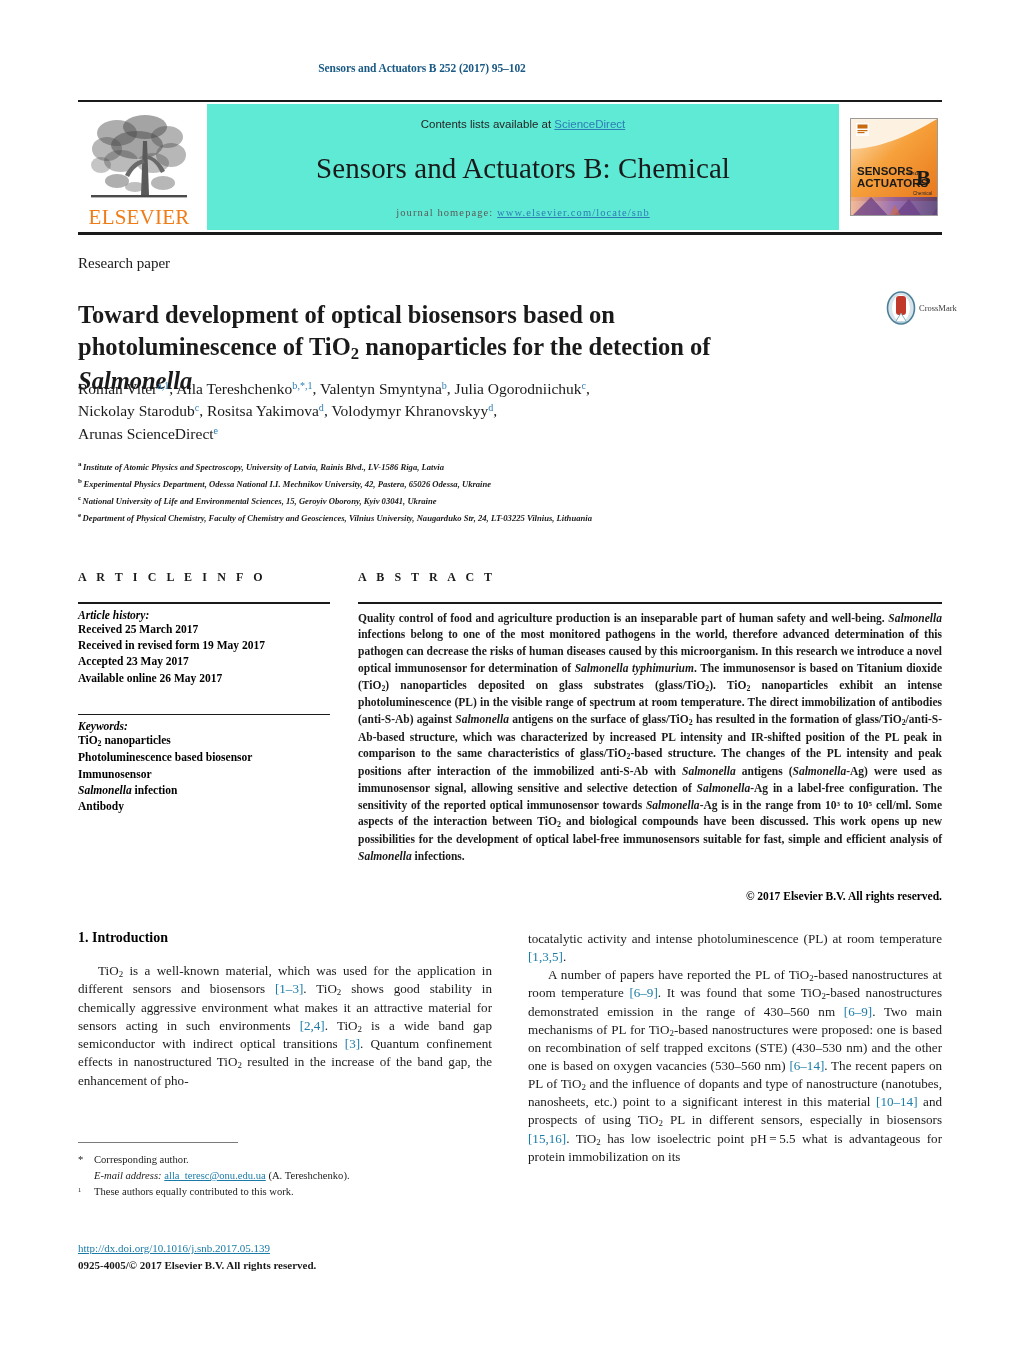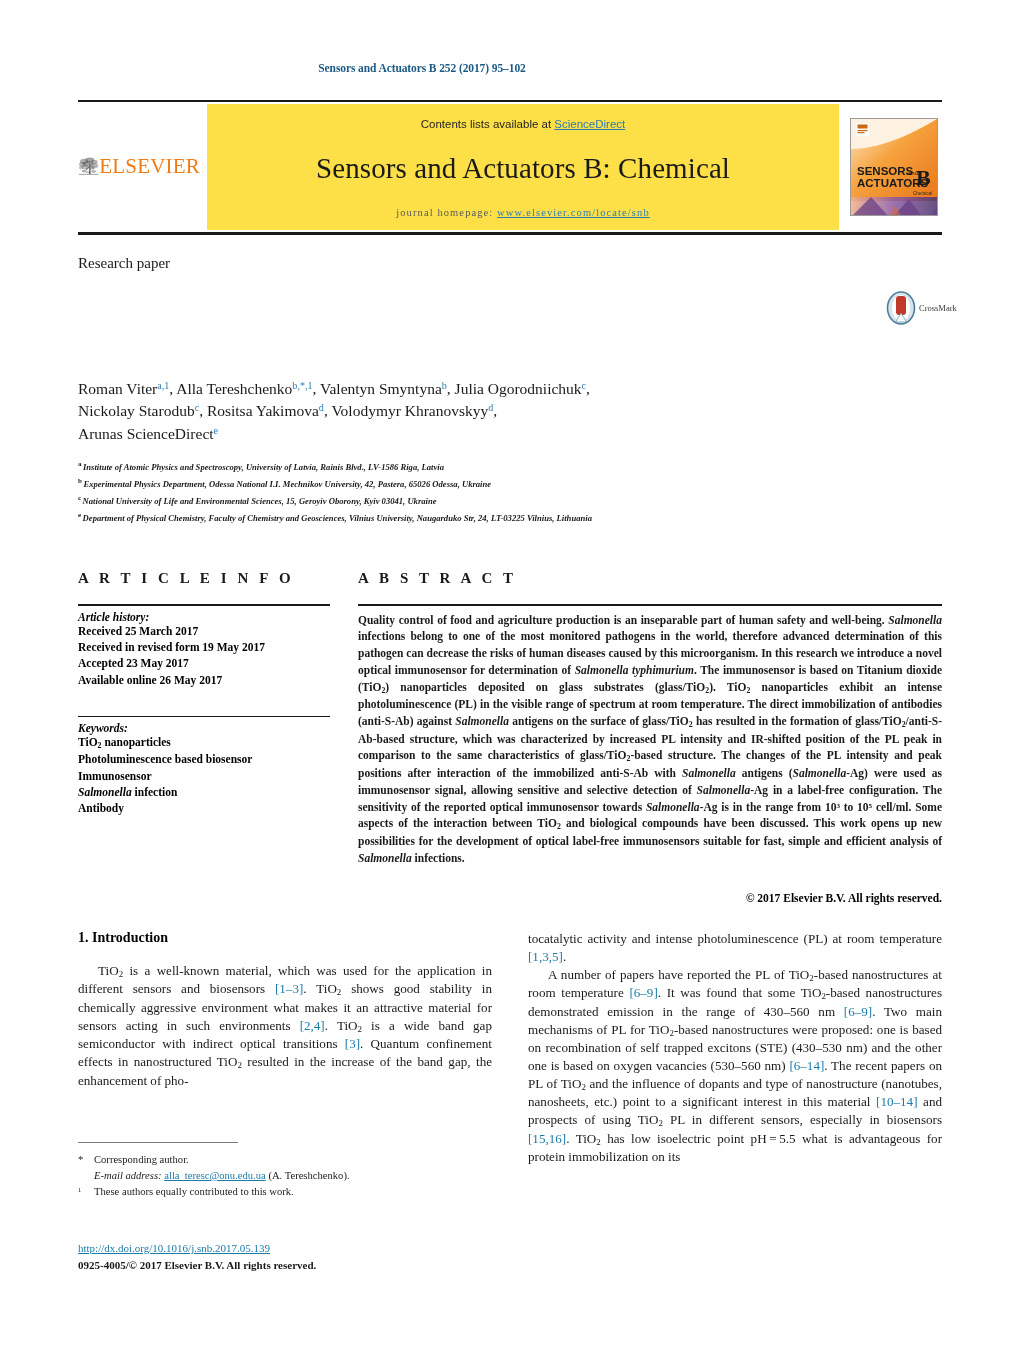--- a/index.html
+++ b/index.html
@@ -31,34 +31,34 @@
     position: absolute; left: 78px; top: 100px;
     width: 864px; height: 2px; background: #1a1a1a;
   }
   .masthead {
     position: absolute; left: 78px; top: 104px;
     width: 864px; height: 126px;
     display: flex; align-items: stretch;
   }
   .elsevier-block {
     width: 122px; flex: 0 0 122px;
-    display: flex; flex-direction: row;
+    display: flex; flex-direction: column;
     align-items: center; justify-content: flex-end;
     padding-bottom: 2px;
   }
   .tree-svg { display: block; }
   .elsevier-word {
     font-family: "Liberation Serif", serif;
     font-size: 21px; color: #ef7c17;
     letter-spacing: 0.2px; line-height: 1;
     margin-top: 1px;
   }
   .journal-center {
     flex: 1 1 auto;
-    background: #fde047;
+    background: #5eead4;
     display: flex; flex-direction: column;
     align-items: center; justify-content: space-between;
     padding: 14px 10px 12px 10px;
     margin: 0 7px;
   }
   .contents-line {
     font-family: "Liberation Sans", sans-serif;
     font-size: 11.5px; color: #231f20;
   }
   .contents-line .sd { color: #2b7db5; }
@@ -140,21 +140,21 @@
 
   
   .infoabs { position: absolute; left: 78px; top: 570px; width: 864px; }
   .hdr-row { display: flex; }
   .col-left { width: 252px; flex: 0 0 252px; }
   .col-gap  { width: 28px; flex: 0 0 28px; }
   .col-right { flex: 1 1 auto; }
 
   .sechead {
     font-family: "Liberation Serif", serif;
-    font-size: 15px; font-weight: bold;
+    font-size: 12px; font-weight: bold;
     letter-spacing: 3.6px; color: #1a1a1a;
   }
   .hrule { height: 1.6px; background: #1a1a1a; margin-top: 17px; }
 
   .hist-block { margin-top: 5px; }
   .hist-title { font-size: 11.5px; font-style: italic; font-weight: bold; }
   .hist-line { font-size: 11.5px; font-weight: bold; line-height: 1.42; }
   .kw-sep { height: 1.4px; background: #1a1a1a; margin-top: 28px; }
   .kw-block { margin-top: 5px; }
   .kw-title { font-size: 11.5px; font-style: italic; font-weight: bold; }
@@ -300,20 +300,25 @@
           <text x="65" y="66" font-family="Liberation Serif, serif" font-size="22" font-weight="bold" fill="#1a1a1a">B</text>
           <text x="62" y="76" font-family="Liberation Sans, sans-serif" font-size="4.6" fill="#2a2a2a">Chemical</text>
         </svg>
       </div>
     </div>
   </div>
   <div class="masthead-rule-bot"></div>
 
   <div class="artype">Research paper</div>
 
+  <h1 class="title">
+    <span>Toward development of optical biosensors based on</span><br>
+    <span>photoluminescence of TiO</span><sub>2</sub><span> nanoparticles for the detection of</span><br>
+    <i>Salmonella</i>
+  </h1>
 
   <div class="crossmark">
     <svg width="30" height="34" viewBox="0 0 30 34">
       <ellipse cx="15" cy="17" rx="13.5" ry="16" fill="#d8e4ea" stroke="#4a7f99" stroke-width="1.6"></ellipse>
       <ellipse cx="15" cy="17" rx="9" ry="13" fill="#ffffff"></ellipse>
       <rect x="10" y="5" width="10" height="19" rx="3" fill="#c0392b"></rect>
       <path d="M15 22 L20.5 31 L9.5 31 Z" fill="#ffffff" stroke="#6a9ab0" stroke-width="0.8"></path>
     </svg>
     <span class="crossmark-label">CrossMark</span>
   </div>

